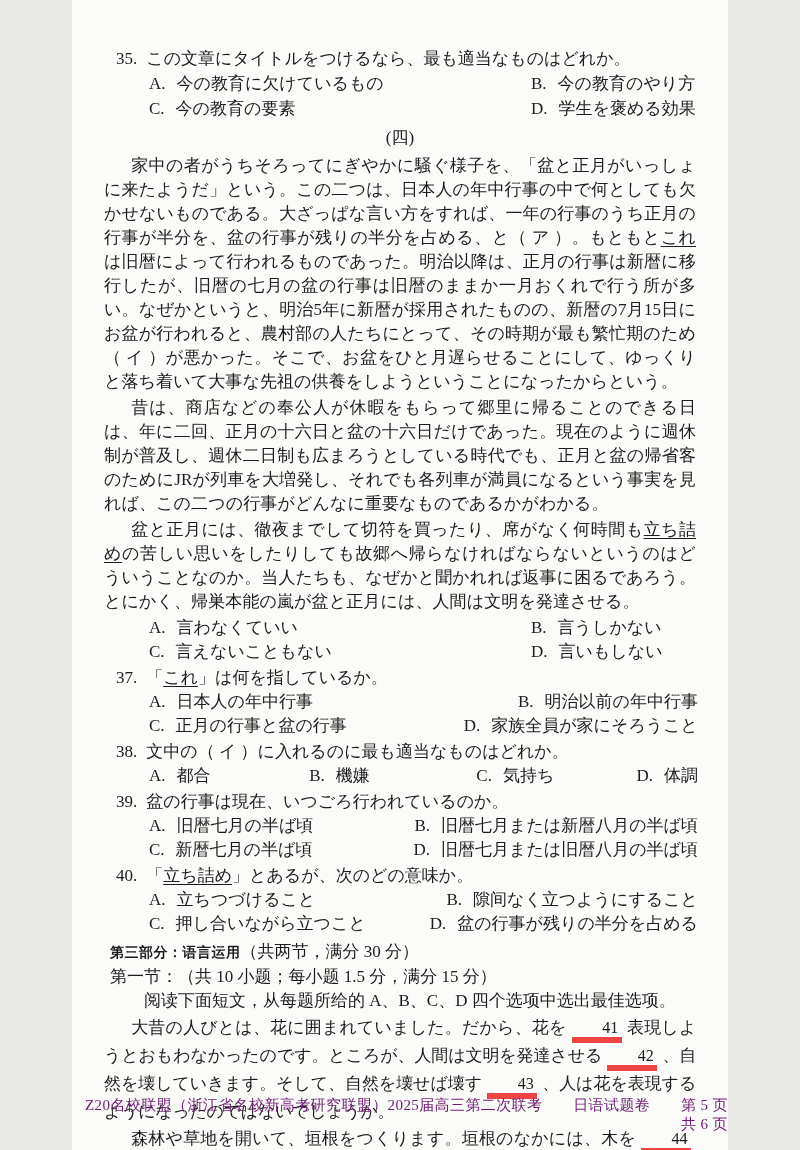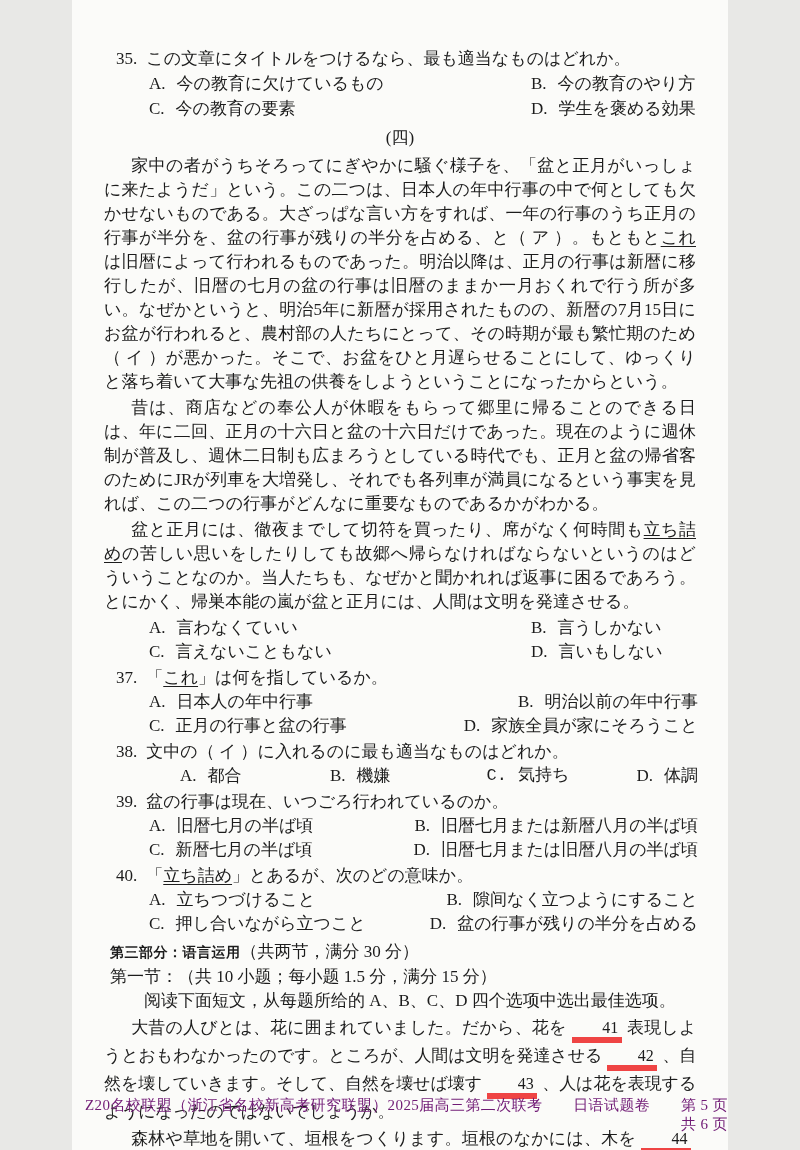--- a/index.html
+++ b/index.html
@@ -12,23 +12,23 @@
   .content{position:absolute;left:30px;right:30px;top:44px;}
   
   .qblock{line-height:25px;margin-top:2px;}
   .qblock.tight{line-height:24px;}
   .stem{padding-left:14px;}
   .qnum{margin-right:9px;}
   .opts{padding-left:47px;}
   .row{display:flex;gap:40px;}
   .cell{white-space:nowrap;}
   .cell.c2{width:342px;}
-  .cell.w1{width:170px;margin-left:31px;}
+  .cell.w1{width:170px;}
   .cell.w2{width:180px;}
-  .cell.w3{width:170px;font-family:Liberation Mono, monospace;}
+  .cell.w3{width:170px;}
   .olabel{margin-right:11px;}
   
   .sec-title{text-align:center;line-height:24px;margin:5px 0 4px 0;}
   
   .para{
     margin:2px;text-align:justify;line-height:24px;
     text-indent:1.6em;letter-spacing:0.1px;
   }
   .para.cloze{line-height:25px;letter-spacing:-0.3px;margin-top:2px;}
   .u{text-decoration:underline;text-underline-offset:3px;}

